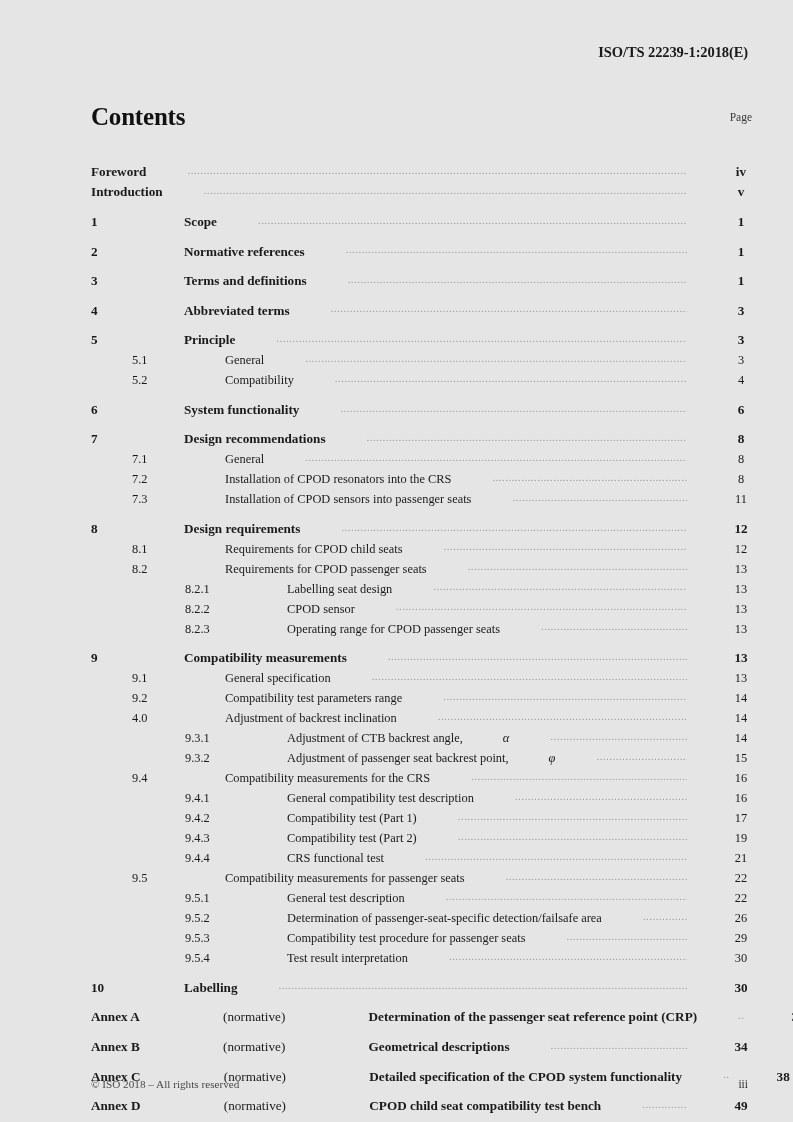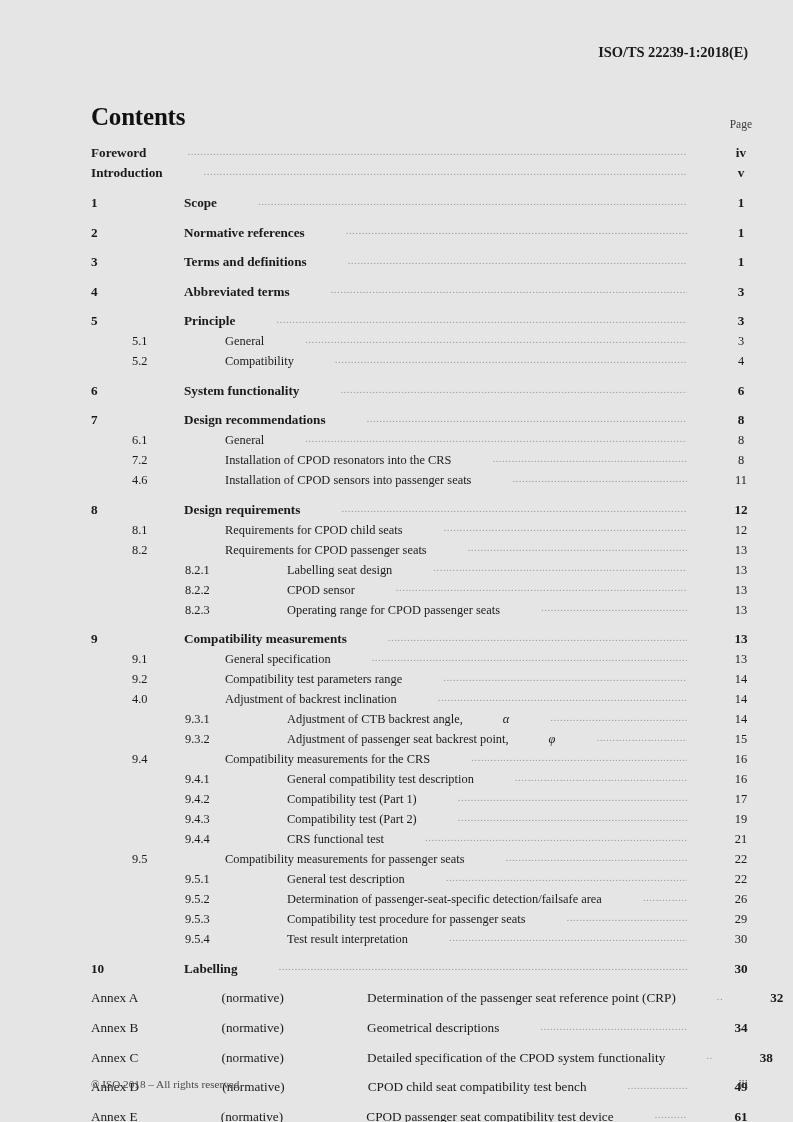--- a/index.html
+++ b/index.html
@@ -36,23 +36,23 @@
   
   .content {
     position: absolute;
     top: 104px;
     left: 91px;
     width: 661px;
   }
 
   .toc-head-row {
     display: flex;
-    align-items: flex-end;
+    align-items: center;
     justify-content: space-between;
-    margin-bottom: 12px;
+    margin-bottom: 31px;
   }
   .contents-title {
     font-family: "Liberation Serif", serif;
     font-weight: bold;
     font-size: 25px;
     line-height: 1.05;
     color: #111;
     letter-spacing: -0.2px;
   }
   .page-label {
@@ -121,21 +121,21 @@
   .lvl-2 .num   { width: 53px; margin-left: 41px; font-weight: normal; }
   .lvl-2 .label { font-weight: normal; }
   .lvl-2 .pg    { font-weight: normal; }
 
   .lvl-3 { font-size: 12.4px; }
   .lvl-3 .num   { width: 62px; margin-left: 94px; font-weight: normal; }
   .lvl-3 .label { font-weight: normal; }
   .lvl-3 .pg    { font-weight: normal; }
 
   .lvl-annex { font-size: 13.2px; }
-  .lvl-annex .label { font-weight: normal; }
+  .lvl-annex .label { font-weight: bold; }
   .lvl-annex .pg    { font-weight: bold; }
   .lvl-annex .norm  { font-weight: normal; }
 
   
   .gap-top { margin-top: 9px; }
 
   .sym { font-style: italic; }
 
   
   .footer {
@@ -224,33 +224,33 @@
           <span class="leader"></span>
           <span class="pg">6</span>
         </div>
         <div class="row lvl-1 gap-top">
           <span class="num">7</span>
           <span class="label">Design recommendations</span>
           <span class="leader"></span>
           <span class="pg">8</span>
         </div>
         <div class="row lvl-2">
-          <span class="num">6.1</span>
+          <span class="num">7.1</span>
           <span class="label">General</span>
           <span class="leader"></span>
           <span class="pg">8</span>
         </div>
         <div class="row lvl-2">
           <span class="num">7.2</span>
           <span class="label">Installation of CPOD resonators into the CRS</span>
           <span class="leader"></span>
           <span class="pg">8</span>
         </div>
         <div class="row lvl-2">
-          <span class="num">4.6</span>
+          <span class="num">7.3</span>
           <span class="label">Installation of CPOD sensors into passenger seats</span>
           <span class="leader"></span>
           <span class="pg">11</span>
         </div>
         <div class="row lvl-1 gap-top">
           <span class="num">8</span>
           <span class="label">Design requirements</span>
           <span class="leader"></span>
           <span class="pg">12</span>
         </div>

